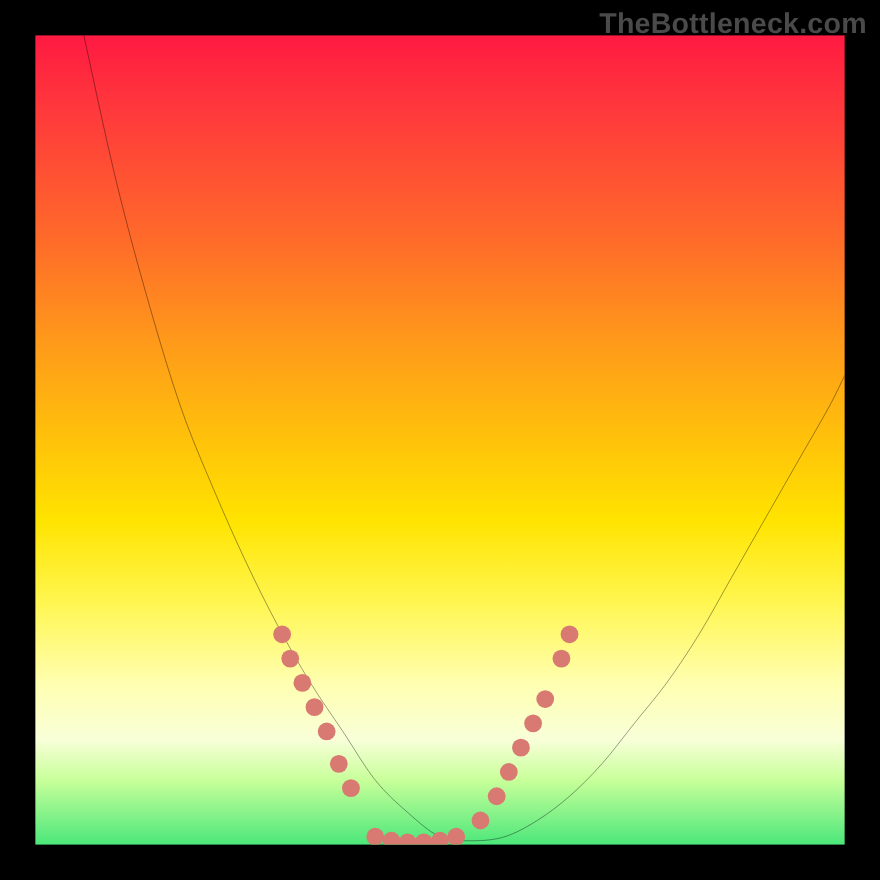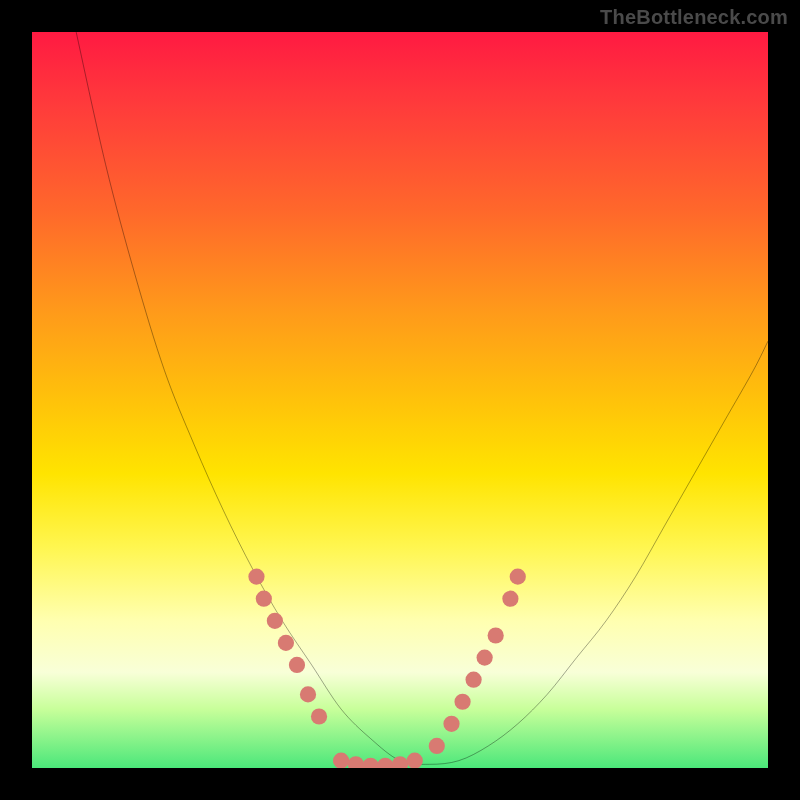--- a/index.html
+++ b/index.html
@@ -15,21 +15,21 @@
     position: relative;
     width: 800px;
     height: 800px;
     background: #000000;
   }
   .watermark {
     position: absolute;
     top: 6px;
     right: 12px;
     color: #4a4a4a;
-    font-size: 20px;
+    font-size: 26px;
     font-weight: 600;
     letter-spacing: 0.2px;
     z-index: 50;
     user-select: none;
   }
   .plot {
     position: absolute;
     left: 32px;
     top: 32px;
     width: 736px;

